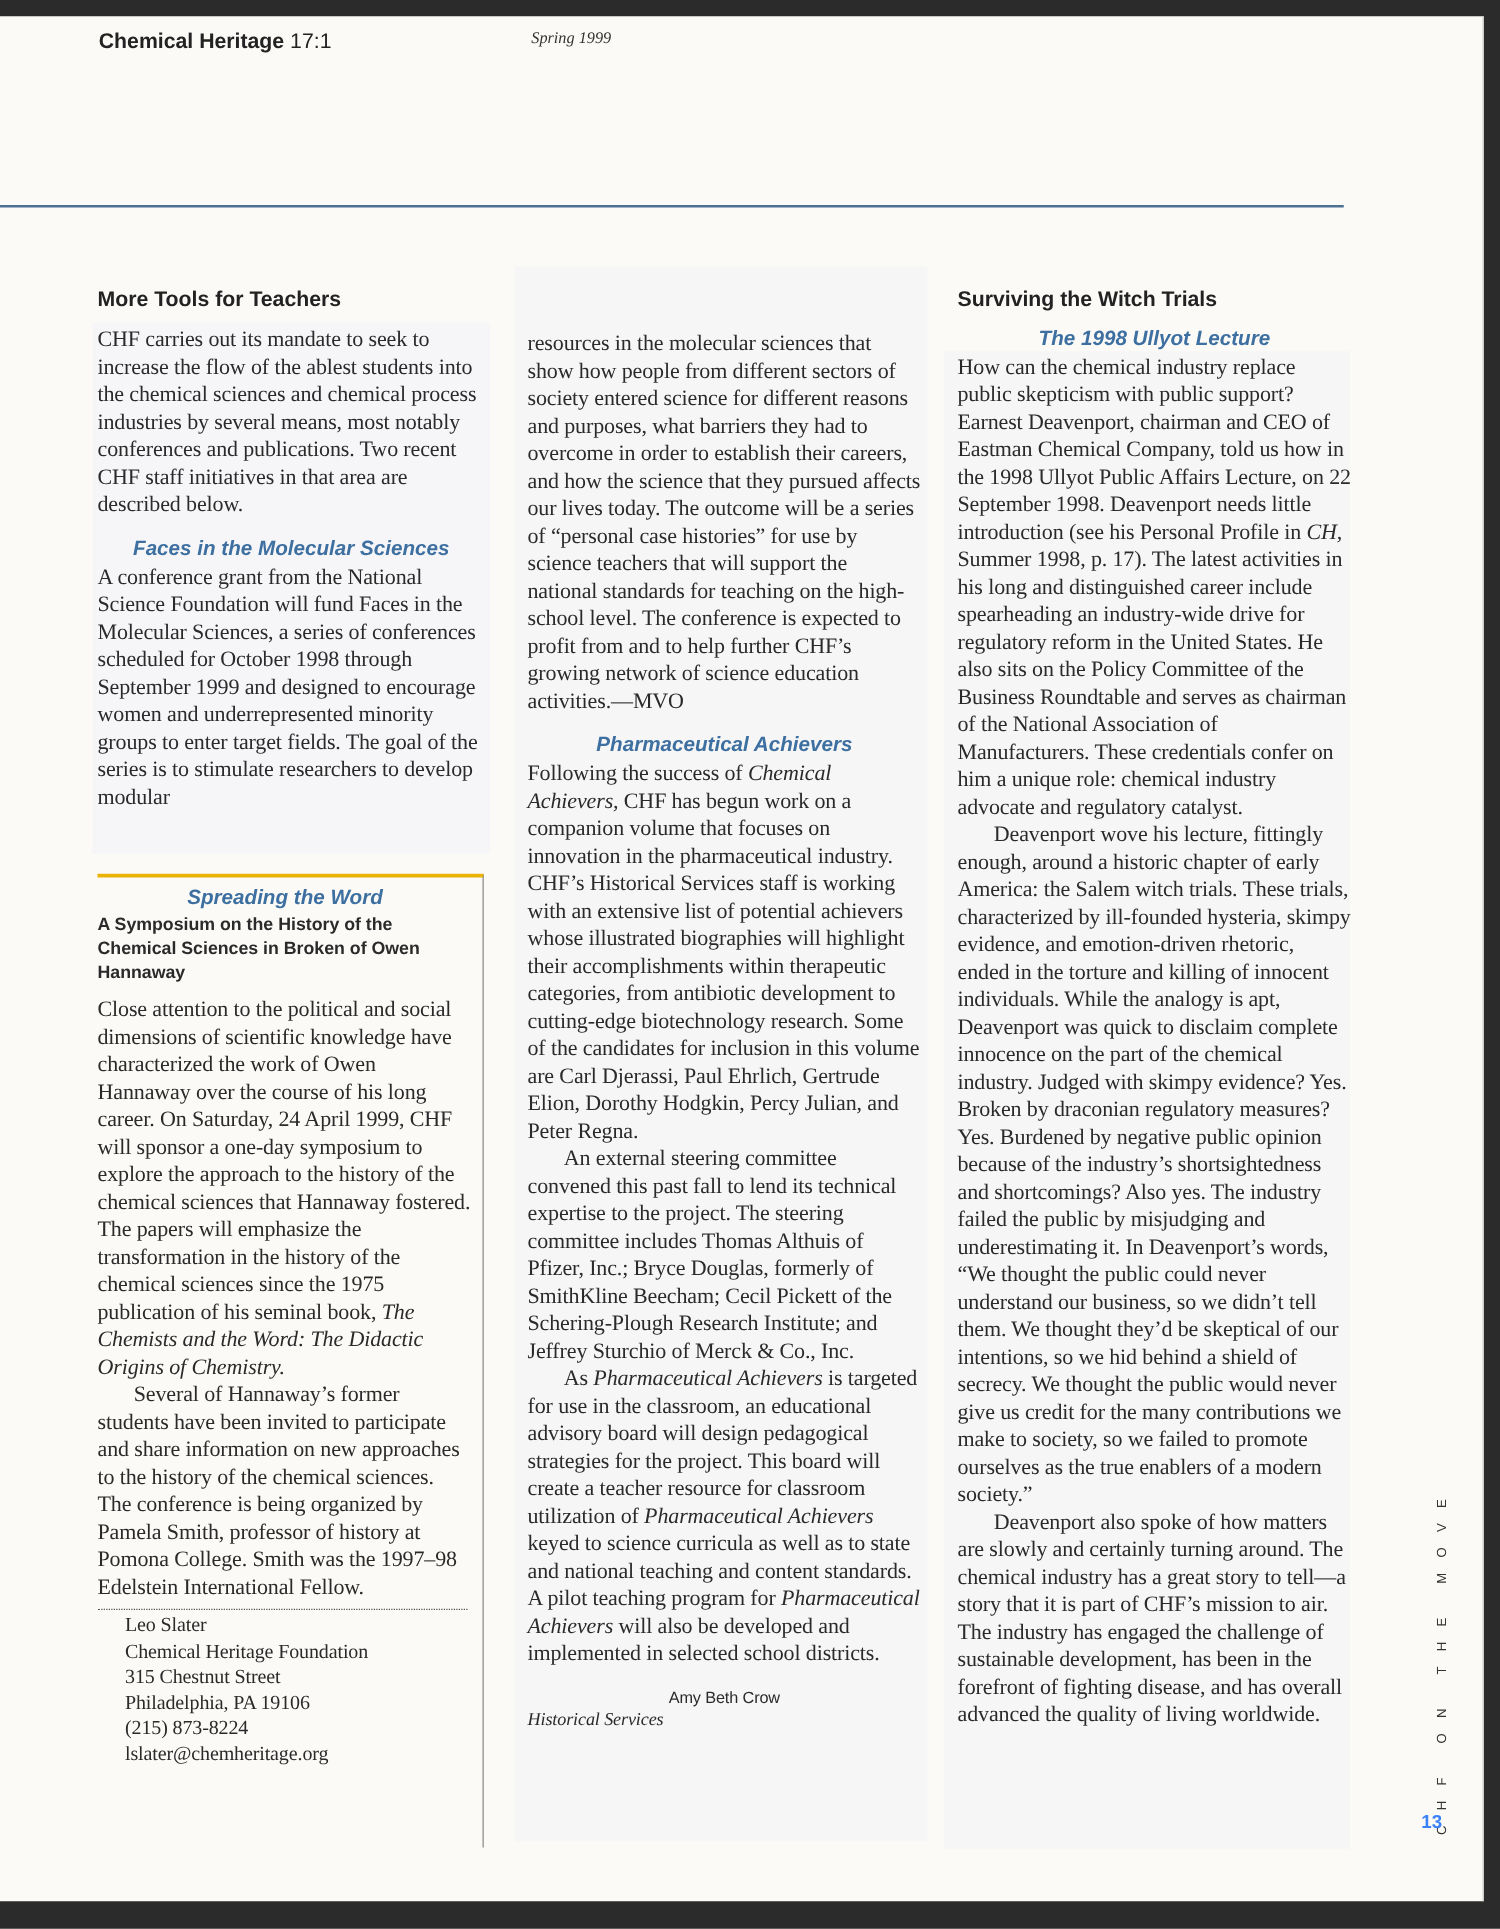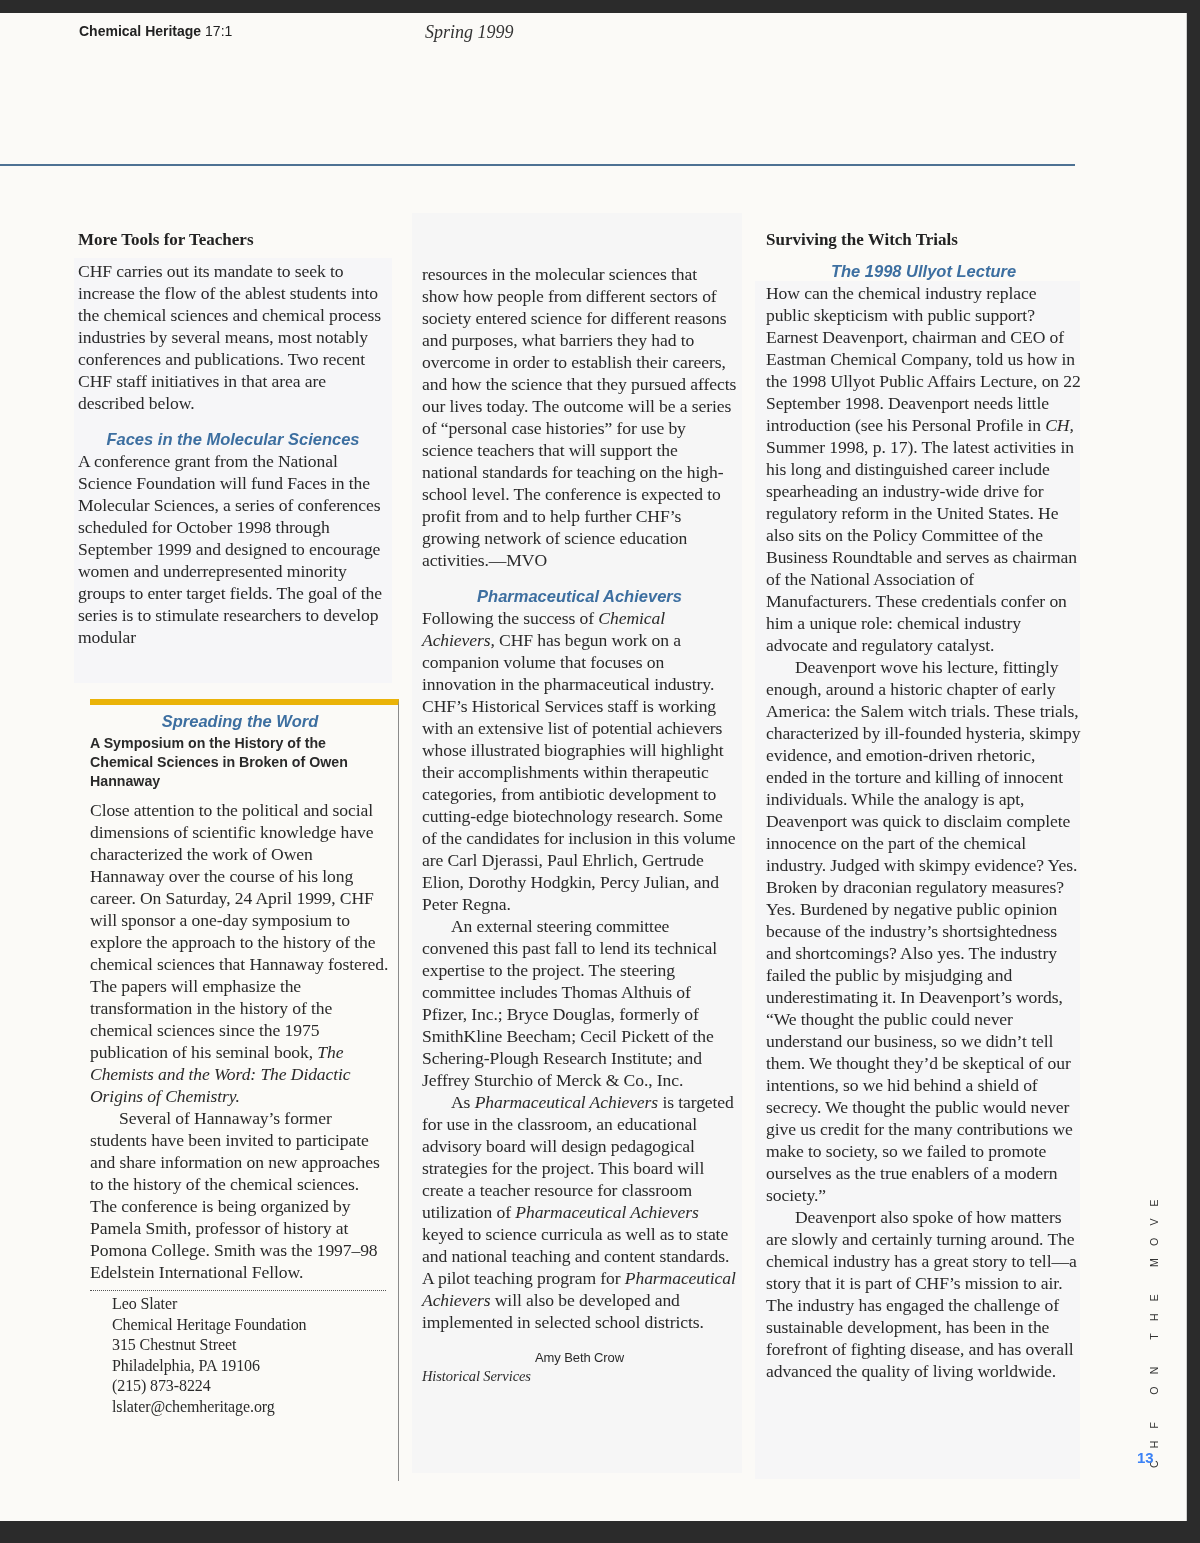--- a/index.html
+++ b/index.html
@@ -14,59 +14,59 @@
   .page {
     position: absolute;
     left: 0; top: 13px;
     width: 1186px; height: 1508px;
     background: #fbfaf7;
     border-right: 1px solid #cfcfcf;
   }
   .running-head {
     position: absolute; left: 79px; top: 10px;
     font-family: "Liberation Sans", "DejaVu Sans", sans-serif;
-    font-size: 14px; color: #222;
+    font-size: 17px; color: #222;
   }
   .running-head b { font-weight: bold; }
   .running-season {
     position: absolute; left: 425px; top: 9px;
-    font-style: italic; font-size: 18px; color: #333;
+    font-style: italic; font-size: 13px; color: #333;
   }
   .top-rule {
     position: absolute; left: 0; top: 151px; width: 1075px; height: 2px;
     background: #4d7193;
   }
   .col {
     position: absolute;
     font-size: 17.6px;
     line-height: 22px;
     letter-spacing: -0.1px;
   }
   .col p { margin: 0; }
   .col p.indent { text-indent: 29px; }
   .col1 { left: 78px; top: 216px; width: 310px; }
   .col2 { left: 422px; top: 250px; width: 315px; }
   .col3 { left: 766px; top: 216px; width: 315px; }
   .section-title {
-    font-family: Liberation Serif, serif;
+    font-family: Liberation Sans, sans-serif;
     font-weight: bold; font-size: 17px; color: #222;
     margin: 0 0 9px 0; letter-spacing: 0;
     line-height: 22px;
   }
   .sub-title {
     font-family: "Liberation Sans", "DejaVu Sans", sans-serif;
     font-weight: bold; font-style: italic;
     font-size: 16.5px; color: #3d6fa0;
     margin: 0; line-height: 22px; letter-spacing: 0; text-align: center;
   }
   .gap { height: 14px; }
   .spread-box {
-    position: absolute; left: 90px; top: 686px;
+    position: absolute; left: 78px; top: 686px;
     width: 308px; height: 776px;
-    border-top: 6px solid #eab308;
+    border-top: 3px solid #eab308;
     border-right: 1.5px solid #8a8a8a;
   }
   .spread-inner { padding-top: 5px; }
   .symposium-title {
     font-family: "Liberation Sans", "DejaVu Sans", sans-serif;
     font-weight: bold; font-size: 14.2px; line-height: 19px;
     color: #2a2a2a; margin: 2px 0 8px 0; letter-spacing: 0;
   }
   .dotted {
     border-top: 1.5px dotted #555; margin: 7px 4px 3px 0;

